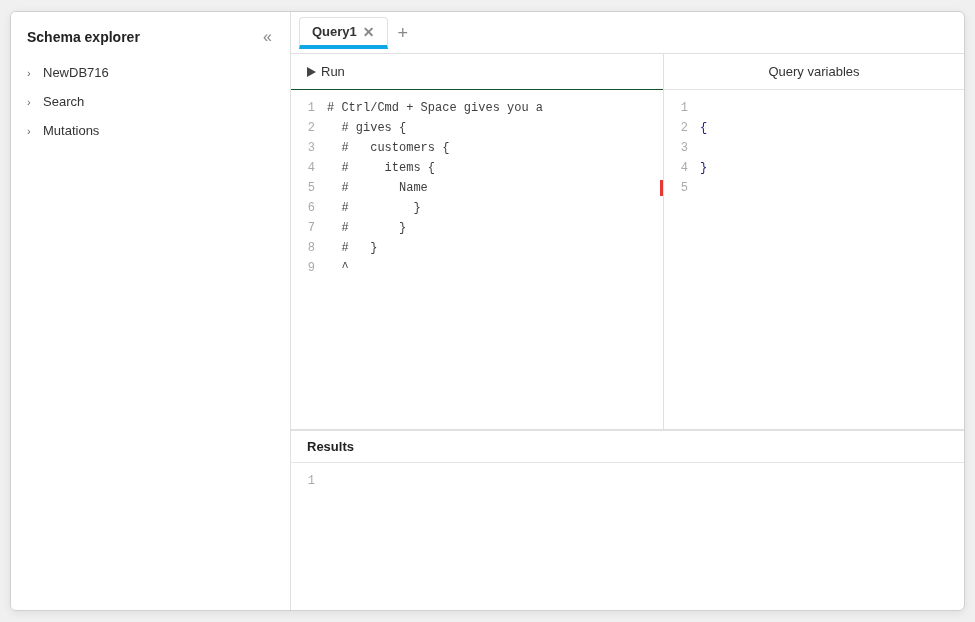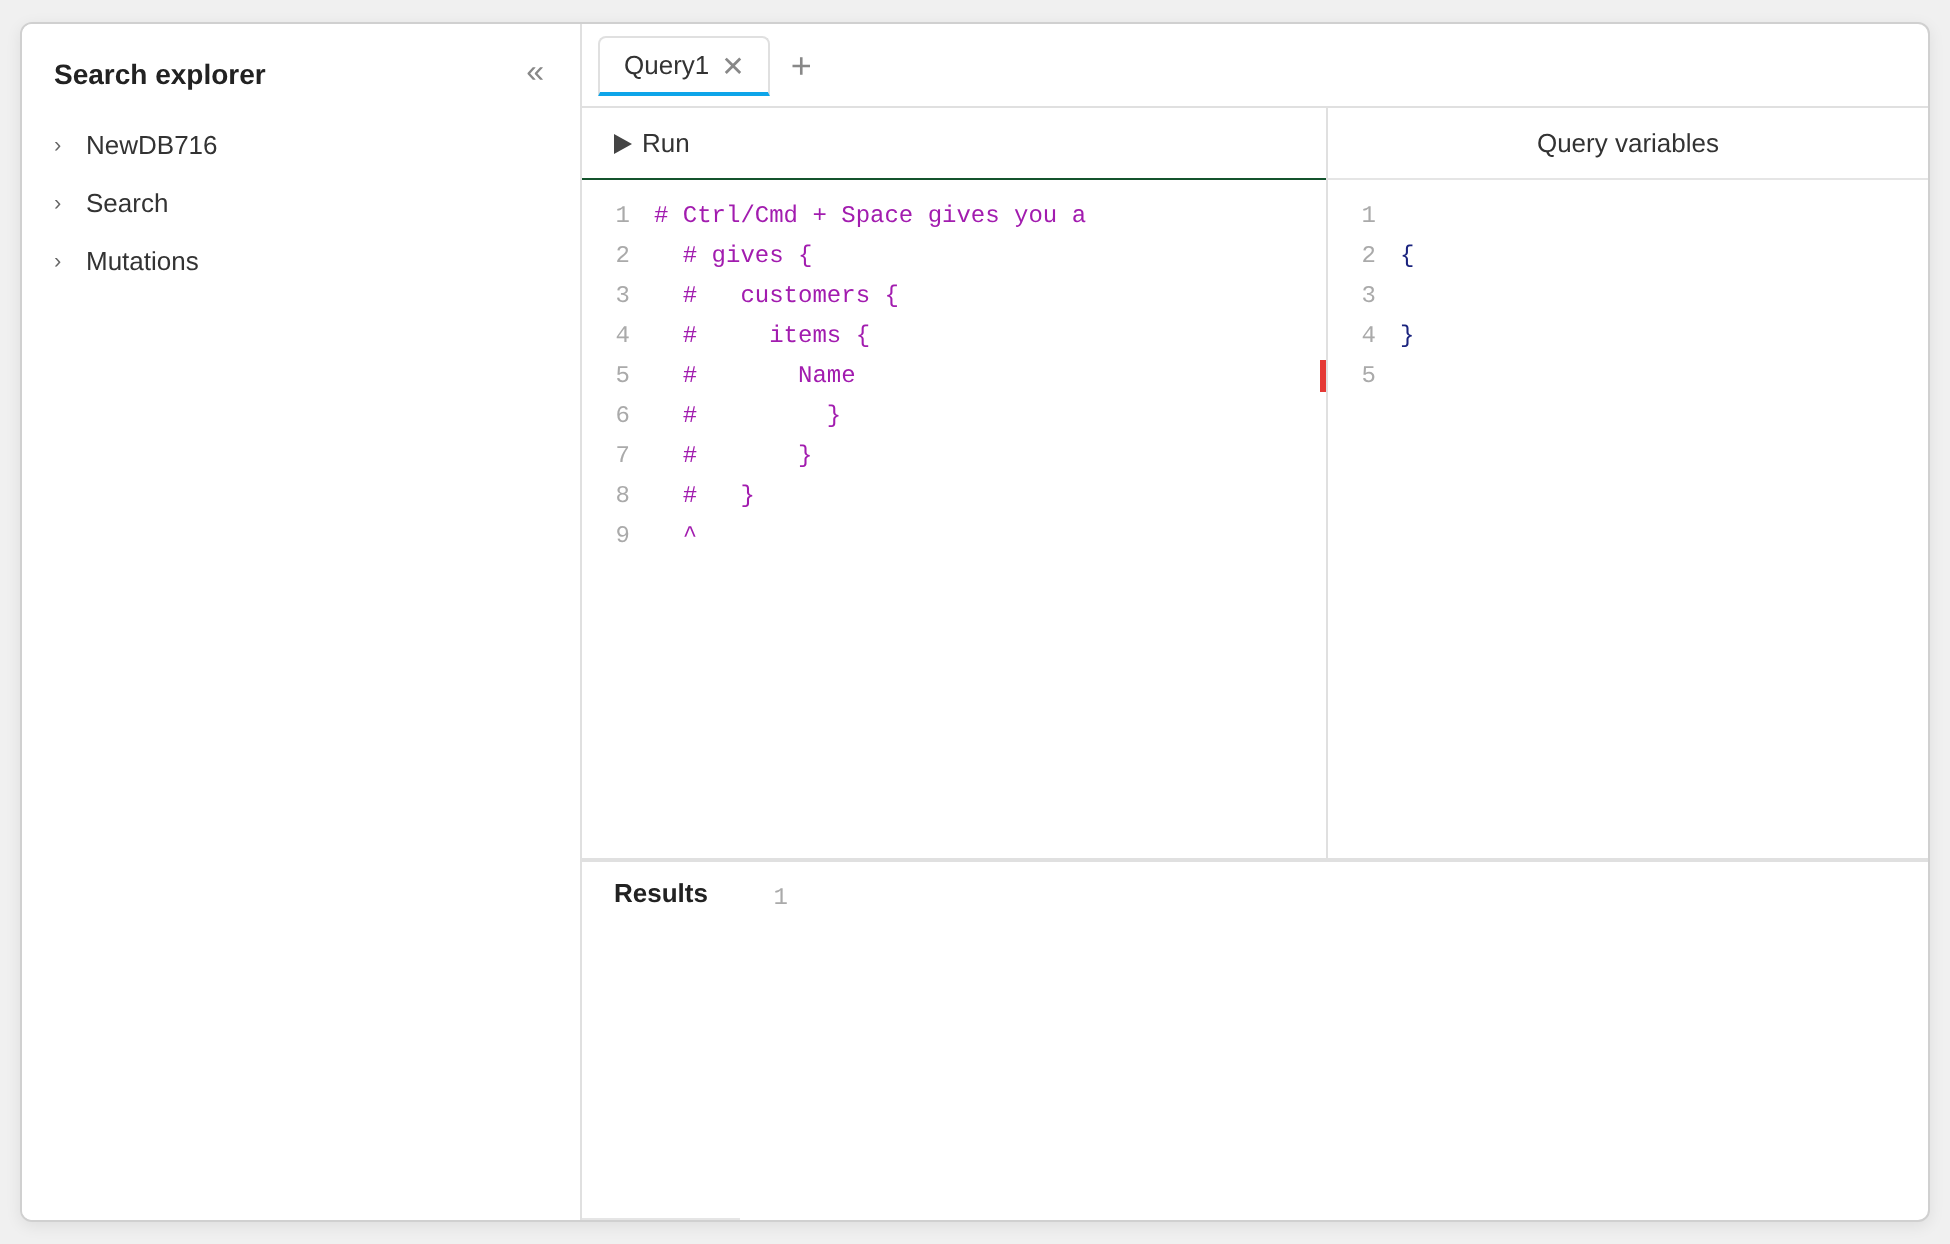--- a/index.html
+++ b/index.html
@@ -120,22 +120,22 @@
       border-bottom: none;
       border-radius: 4px 4px 0 0;
       background: #fff;
       font-size: 13px;
       color: #333;
       cursor: pointer;
       margin-bottom: -1px;
     }
     .tab.active {
       background: #fff;
-      border-bottom: 2px solid #0ea5e9;
-      font-weight: 400;
+      border-bottom: 4px solid #0ea5e9;
+      font-weight: 700;
     }
     .tab-close {
       color: #888;
       font-size: 14px;
       cursor: pointer;
       line-height: 1;
     }
     .tab-add {
       background: none;
       border: none;
@@ -204,21 +204,21 @@
     }
     .line-num {
       width: 36px;
       text-align: right;
       padding-right: 12px;
       color: #aaa;
       flex-shrink: 0;
       user-select: none;
     }
     .line-content {
-      color: #a21caf;
+      color: #404040;
       white-space: pre;
       flex: 1;
     }
     .cursor-bar {
       position: absolute;
       right: 0;
       top: 2px;
       width: 3px;
       height: 16px;
       background: #e53935;
@@ -261,21 +261,21 @@
     }
     .qv-content {
       color: #1a237e;
     }
     
     .results-area {
       flex-shrink: 0;
       height: 180px;
       border-top: 1px solid #e0e0e0;
       display: flex;
-      flex-direction: row;
+      flex-direction: column;
     }
     .results-header {
       padding: 8px 16px;
       font-size: 13px;
       font-weight: 600;
       color: #222;
       border-bottom: 1px solid #e5e5e5;
     }
     .results-content {
       flex: 1;
@@ -298,21 +298,21 @@
       user-select: none;
     }
   </style>
 </head>
 <body>
 
 <div class="app-container">
 
   <div class="sidebar">
     <div class="sidebar-header">
-      <span class="sidebar-title">Search explorer</span>
+      <span class="sidebar-title">Schema explorer</span>
       <button class="collapse-btn">«</button>
     </div>
     <nav class="nav-tree">
       <div class="nav-item">
         <span class="chevron">›</span>
         <span>NewDB716</span>
       </div>
       <div class="nav-item">
         <span class="chevron">›</span>
         <span>Search</span>

